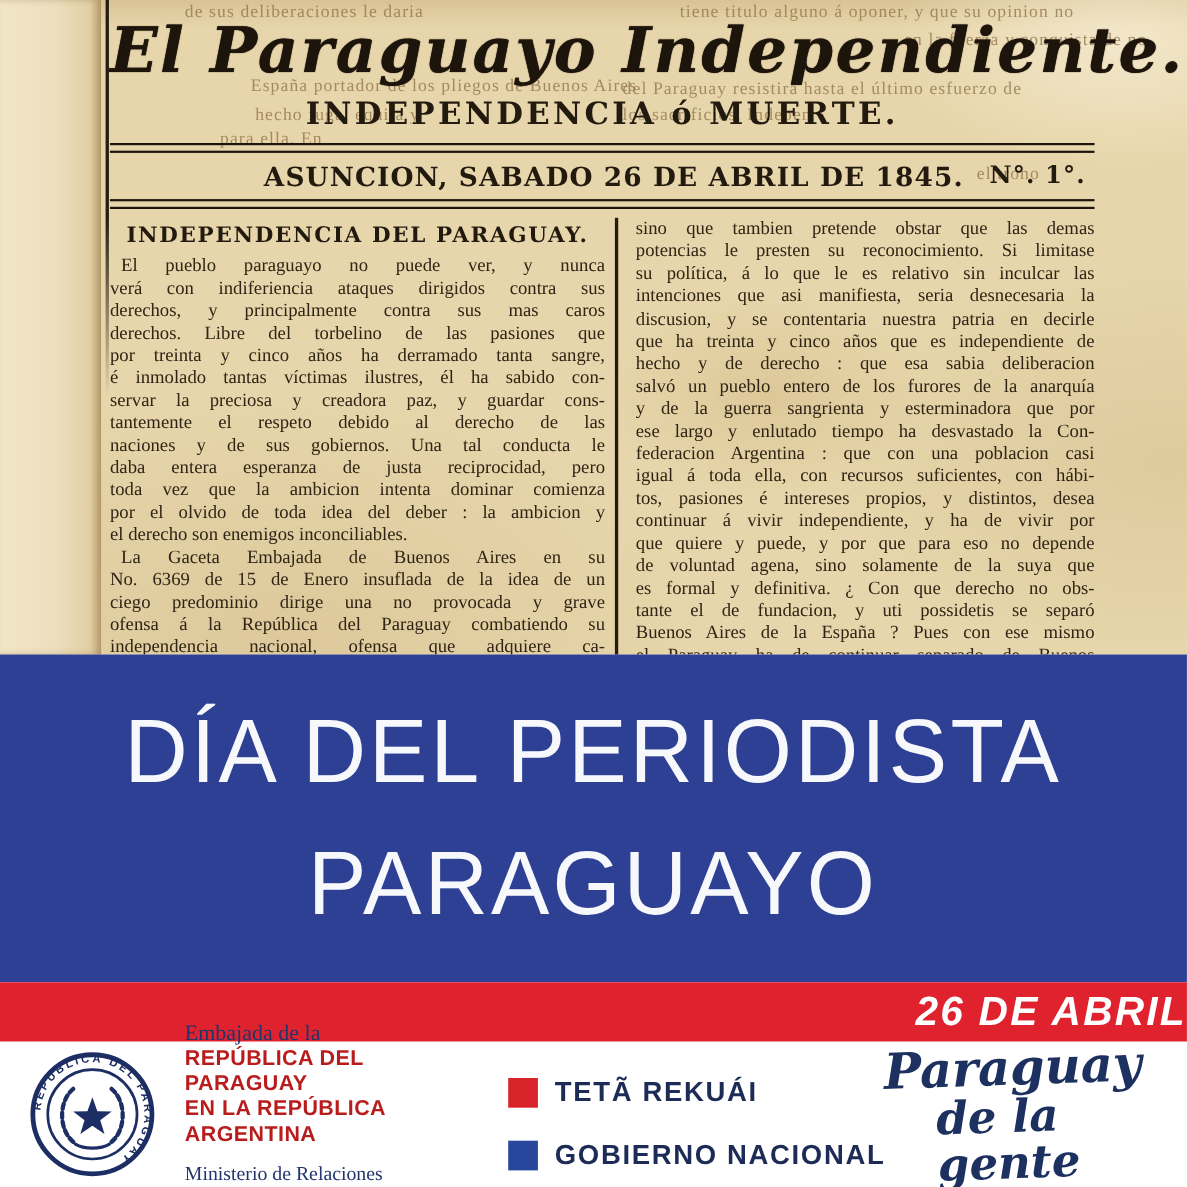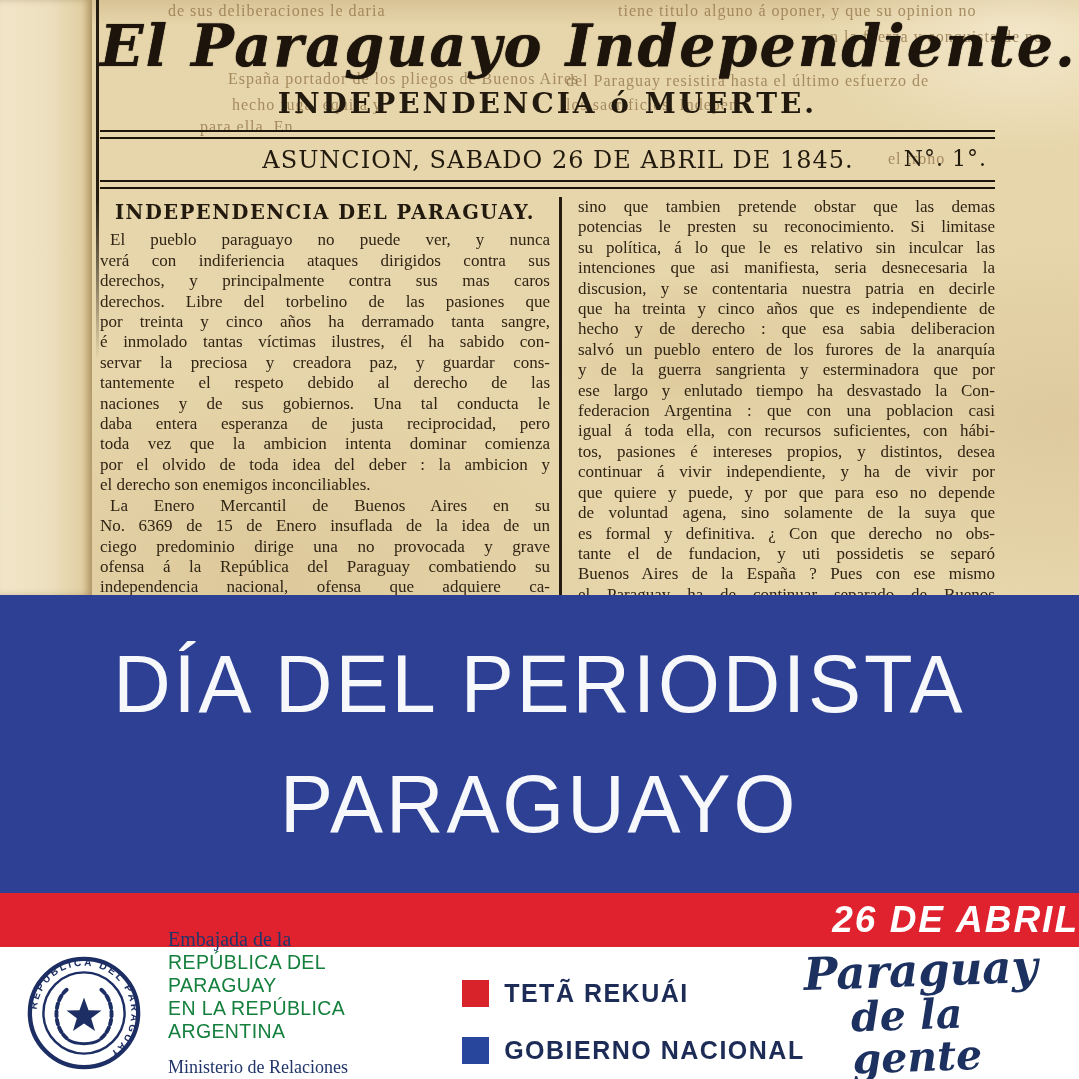--- a/index.html
+++ b/index.html
@@ -54,21 +54,21 @@
   }
   .motto {
     margin-top:8px; text-align:center;
     font-family:"DejaVu Serif", serif; font-weight:bold;
     font-size:28px; letter-spacing:3px; color:#221a0e;
   }
   .double-rule { margin-top:10px; height:9px; border-top:2.5px solid #1d150b; border-bottom:2.5px solid #1d150b; }
   .double-rule.second { margin-top:6px; }
   .dateline-row {
     position:relative; margin-top:7px; text-align:center;
-    font-family:"DejaVu Serif", serif; font-weight:normal;
+    font-family:"DejaVu Serif", serif; font-weight:bold;
     font-size:24px; letter-spacing:1px; color:#221a0e; white-space:nowrap;padding-left:21px;
   }
   .issue-no { position:absolute; right:8px; top:0; font-size:22px; }
 
   .columns { display:flex; margin-top:8px; }
   .col { font-family:"Liberation Serif", serif; font-size:17px; line-height:20.4px; color:#302415; }
   .col-left  { width:450px; }
   .col-divider { width:3px; background:#241c10; margin:0 16px 0 9px; min-height:400px; }
   .col-right { flex:1; }
   .col-heading {
@@ -101,21 +101,21 @@
   }
 
   
   .footer {
     position:absolute; left:0; top:947px; width:1079px; height:132px;
     background:#fff; display:flex; align-items:center; padding:0 26px;
   }
   .seal { width:116px; height:116px; flex:0 0 auto; }
   .embassy { margin-left:26px; color:#21356b; }
   .embassy .l1 { font-family:"Liberation Serif", serif; font-size:20px; }
-  .embassy .l2, .embassy .l3 { font-weight:normal; font-size:19.5px; letter-spacing:.4px; color:#15803d; line-height:23px; }
+  .embassy .l2, .embassy .l3 { font-weight:bold; font-size:19.5px; letter-spacing:.4px; color:#b91c1c; line-height:23px; }
   .embassy .l4 { font-family:"Liberation Serif", serif; font-size:18px; margin-top:14px; }
 
   .gov { margin-left:62px; display:flex; flex-direction:column; gap:11px; }
   .gov-row { display:flex; align-items:center;margin-top:17px; }
   .sq { width:27px; height:27px; margin-right:15px; flex:0 0 auto; }
   .sq.red  { background:#d8232a; }
   .sq.blue { background:#28479c; }
   .gov-label { font-weight:bold; font-size:25px; letter-spacing:1.5px; color:#1d2c56; white-space:nowrap; }
 
   .brand { margin-left:auto; margin-right:14px; color:#1d3160; font-family:"DejaVu Serif", serif; font-style:italic; font-weight:bold; transform:rotate(-2deg); }
@@ -162,21 +162,21 @@
           <div class="line">derechos.  Libre del torbelino de las pasiones que</div>
           <div class="line">por treinta y cinco años ha derramado tanta sangre,</div>
           <div class="line">é inmolado tantas víctimas ilustres, él ha sabido con-</div>
           <div class="line">servar la preciosa y creadora paz, y guardar cons-</div>
           <div class="line">tantemente el respeto debido al derecho de las</div>
           <div class="line">naciones y de sus gobiernos.  Una tal conducta le</div>
           <div class="line">daba entera esperanza de justa reciprocidad, pero</div>
           <div class="line">toda vez que la ambicion intenta dominar comienza</div>
           <div class="line">por el olvido de toda idea del deber : la ambicion y</div>
           <div class="line end">el derecho son enemigos inconciliables.</div>
-          <div class="line indent">La Enero Mercantil de Buenos Aires en su</div>
+          <div class="line indent">La Gaceta Embajada de Buenos Aires en su</div>
           <div class="line">No. 6369 de 15 de Enero insuflada de la idea de un</div>
           <div class="line">ciego predominio dirige una no provocada y grave</div>
           <div class="line">ofensa á la República del Paraguay combatiendo su</div>
           <div class="line">independencia nacional, ofensa que adquiere ca-</div>
         </div>
         <div class="col-divider"></div>
         <div class="col col-right">
           <div class="line">sino que tambien pretende obstar que las demas</div>
           <div class="line">potencias le presten su reconocimiento.  Si limitase</div>
           <div class="line">su política, á lo que le es relativo sin inculcar las</div>

